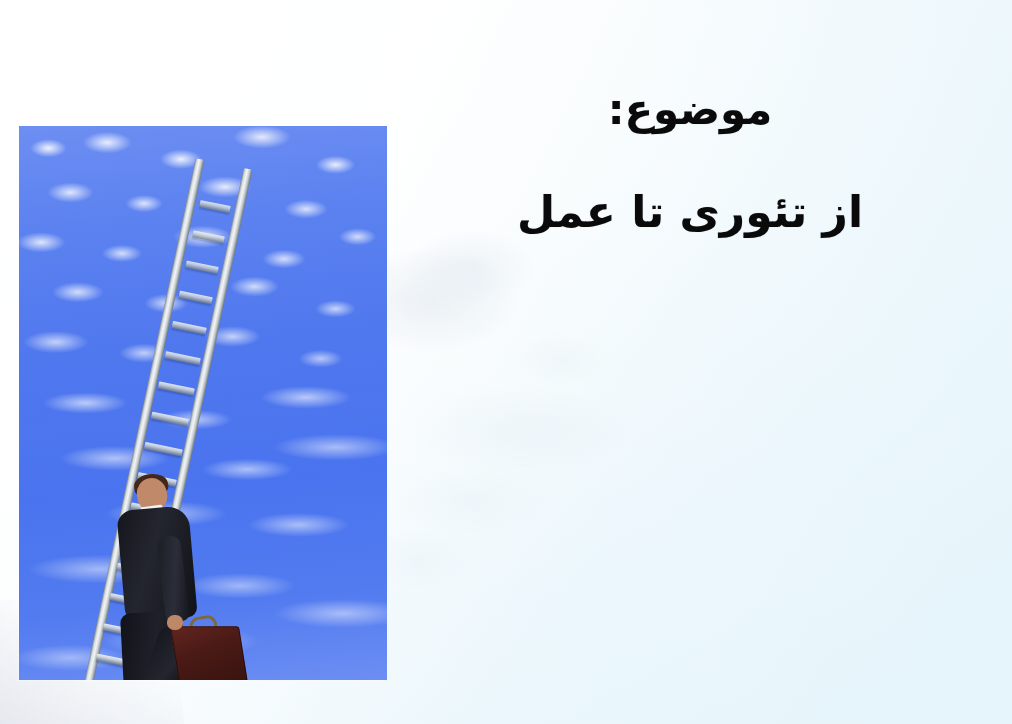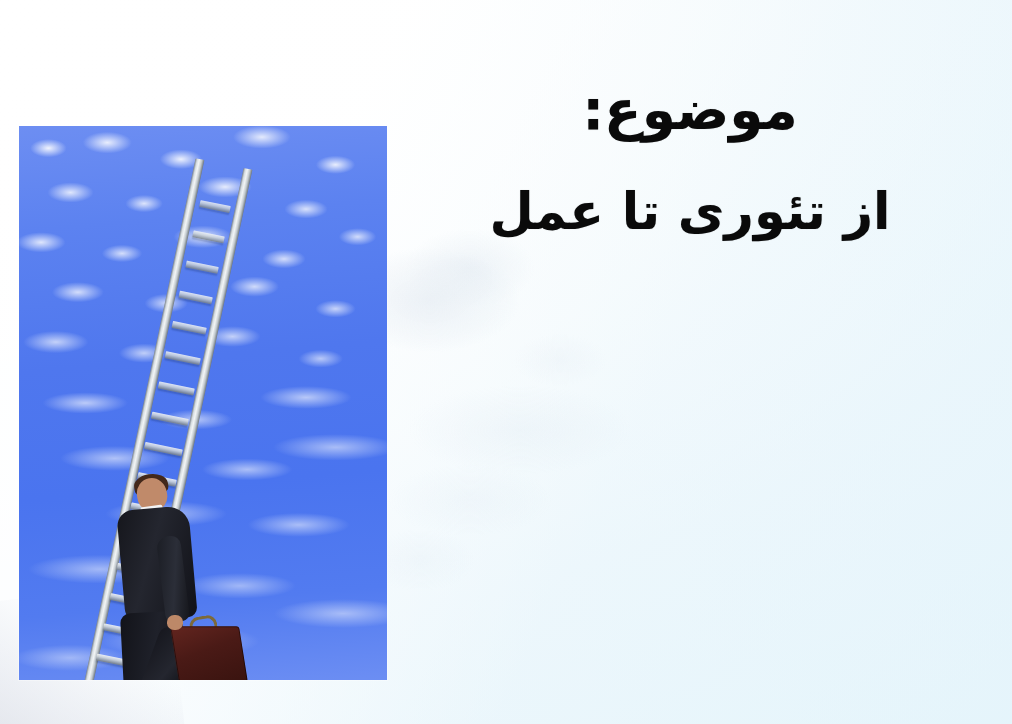--- a/index.html
+++ b/index.html
@@ -216,23 +216,23 @@
     text-align: center;
     direction: rtl;
   }
   .hl-line {
     color: #0a0a0a;
     font-weight: 700;
     letter-spacing: 0;
     white-space: nowrap;
     text-shadow: 0 0 1px rgba(0,0,0,.25);
   }
-  .hl-1 { font-size: 55px; line-height: 96px; }
+  .hl-1 { font-size: 42px; line-height: 96px; }
   .hl-2 { font-size: 50px; line-height: 108px; }
-  .hl-3 { font-size: 51px; line-height: 108px; }
+  .hl-3 { font-size: 44px; line-height: 108px; }
 </style>
 </head>
 <body>
 
 <div class="slide">
 
   <div class="bg-base"></div>
   <div class="bg-sheen"></div>
   <div class="bg-wm"></div>
   <div class="bg-corner-bl"></div>

